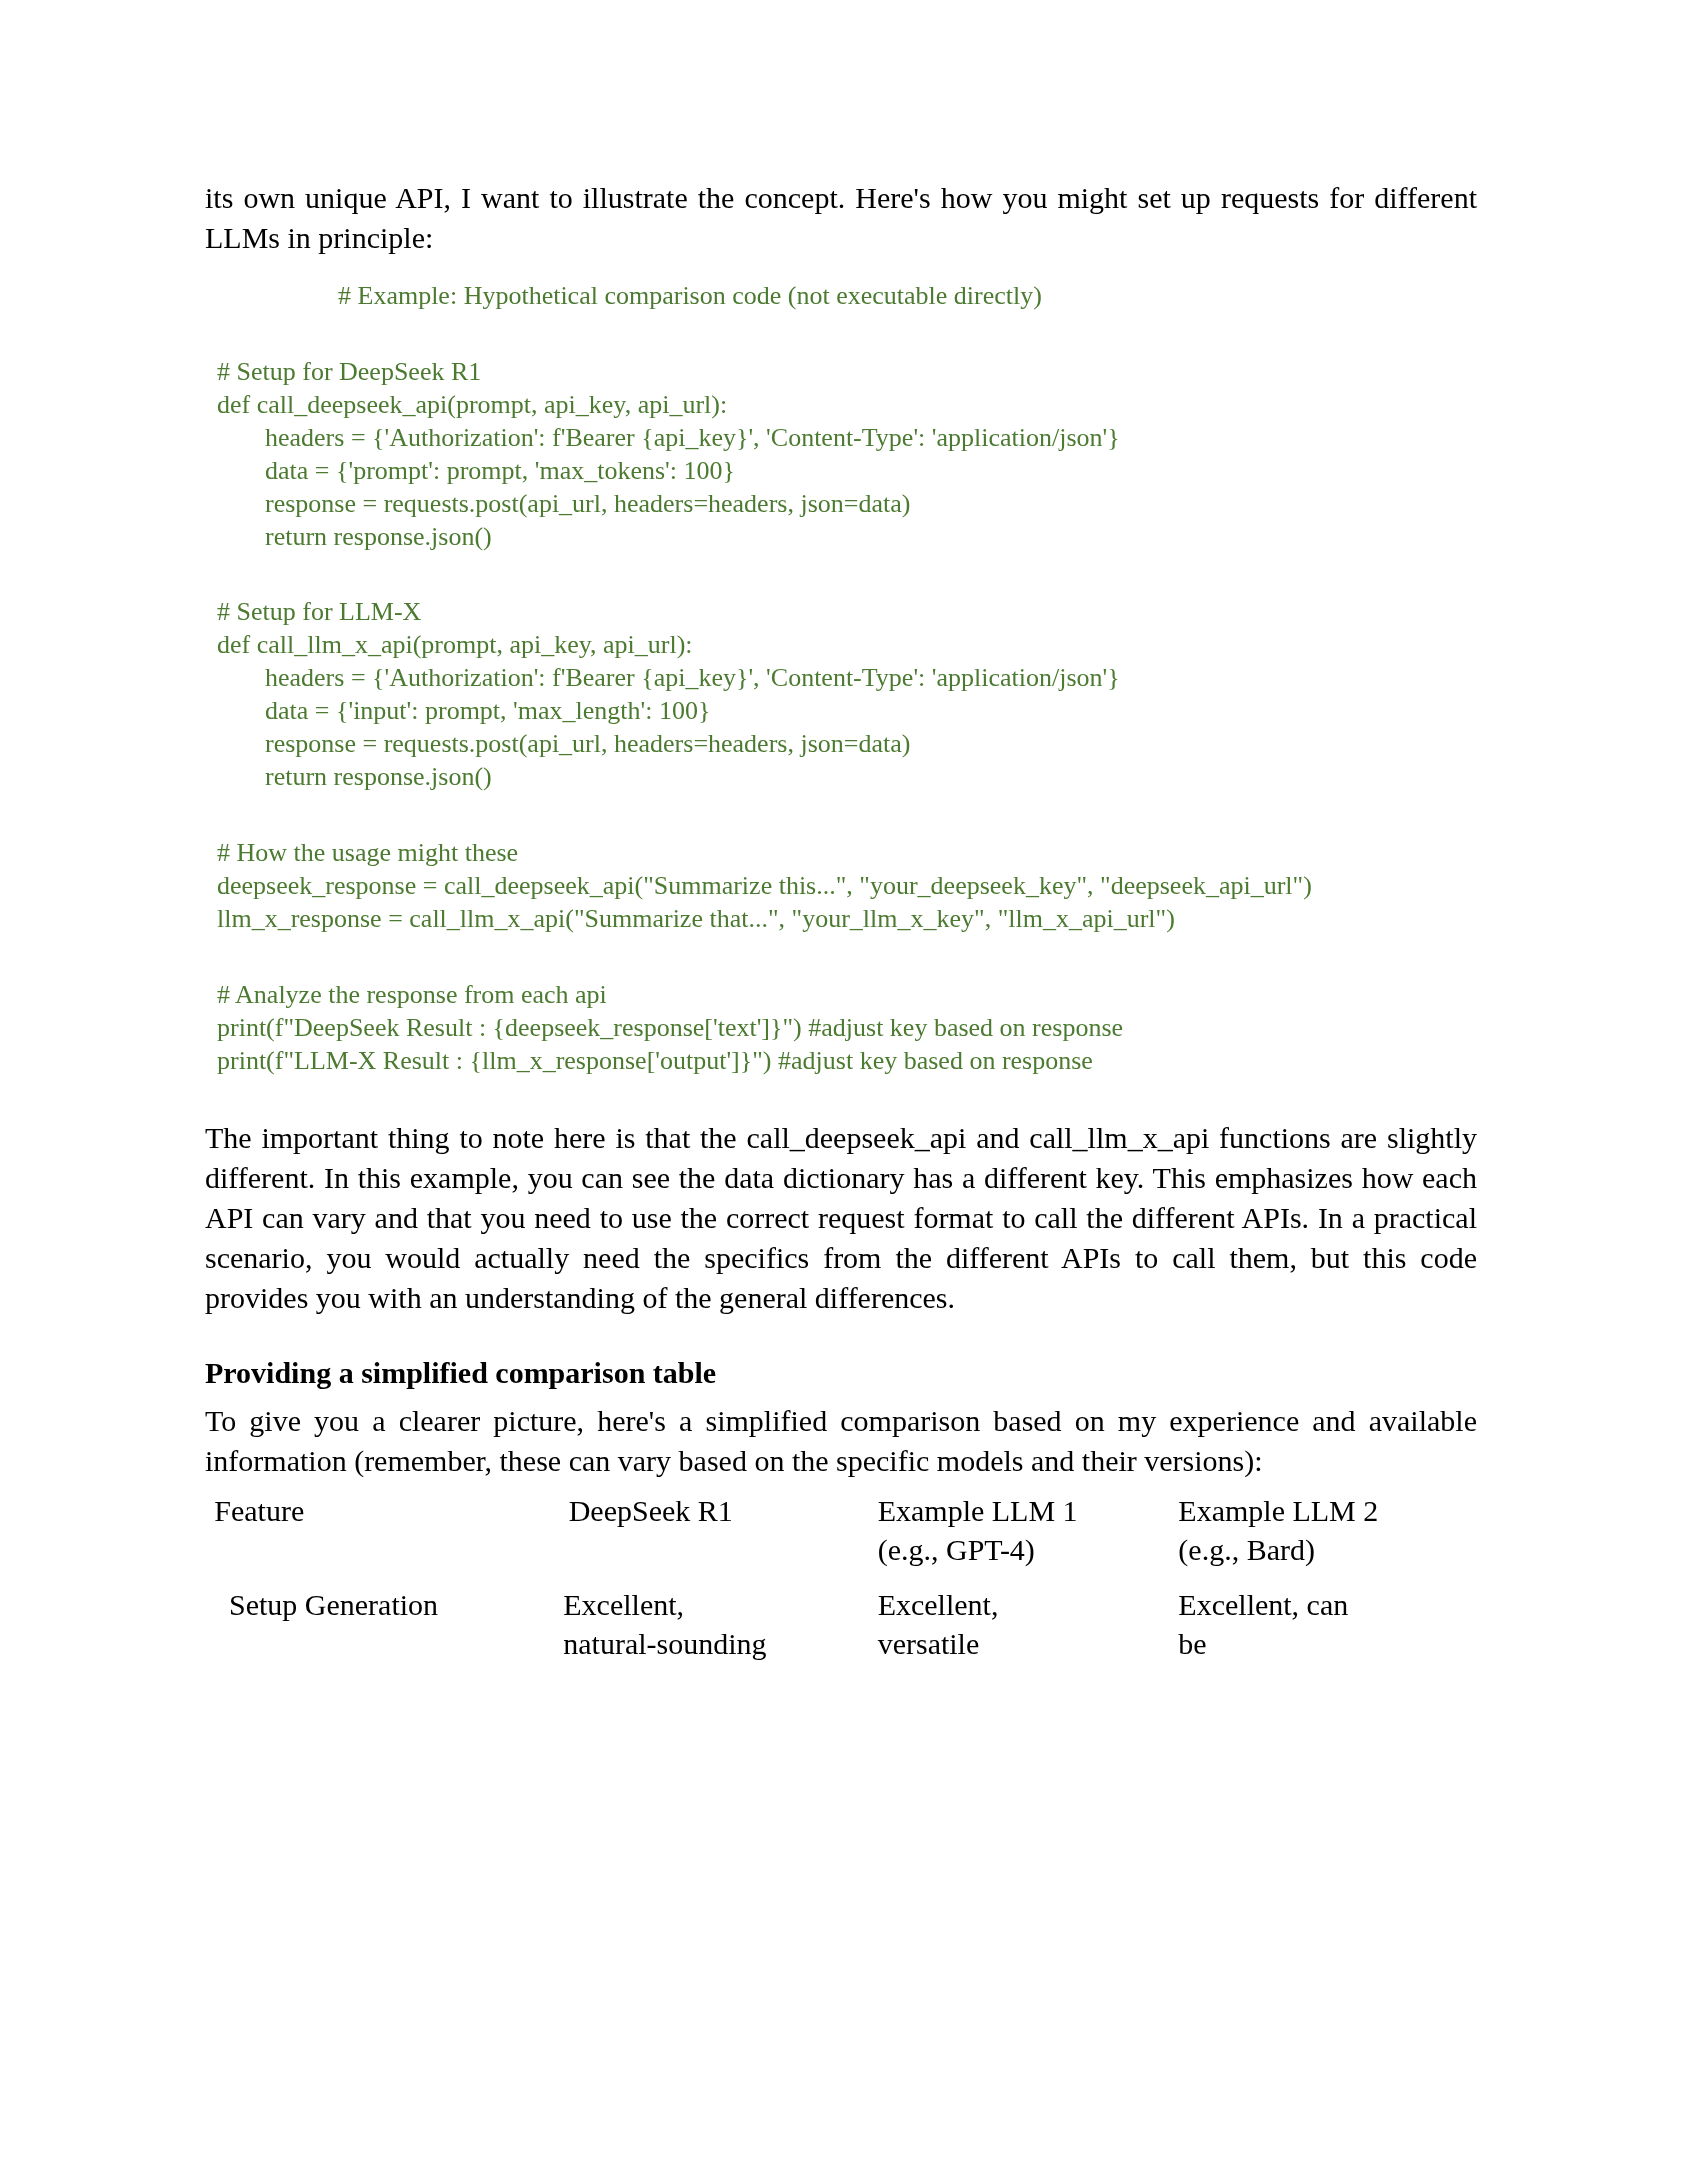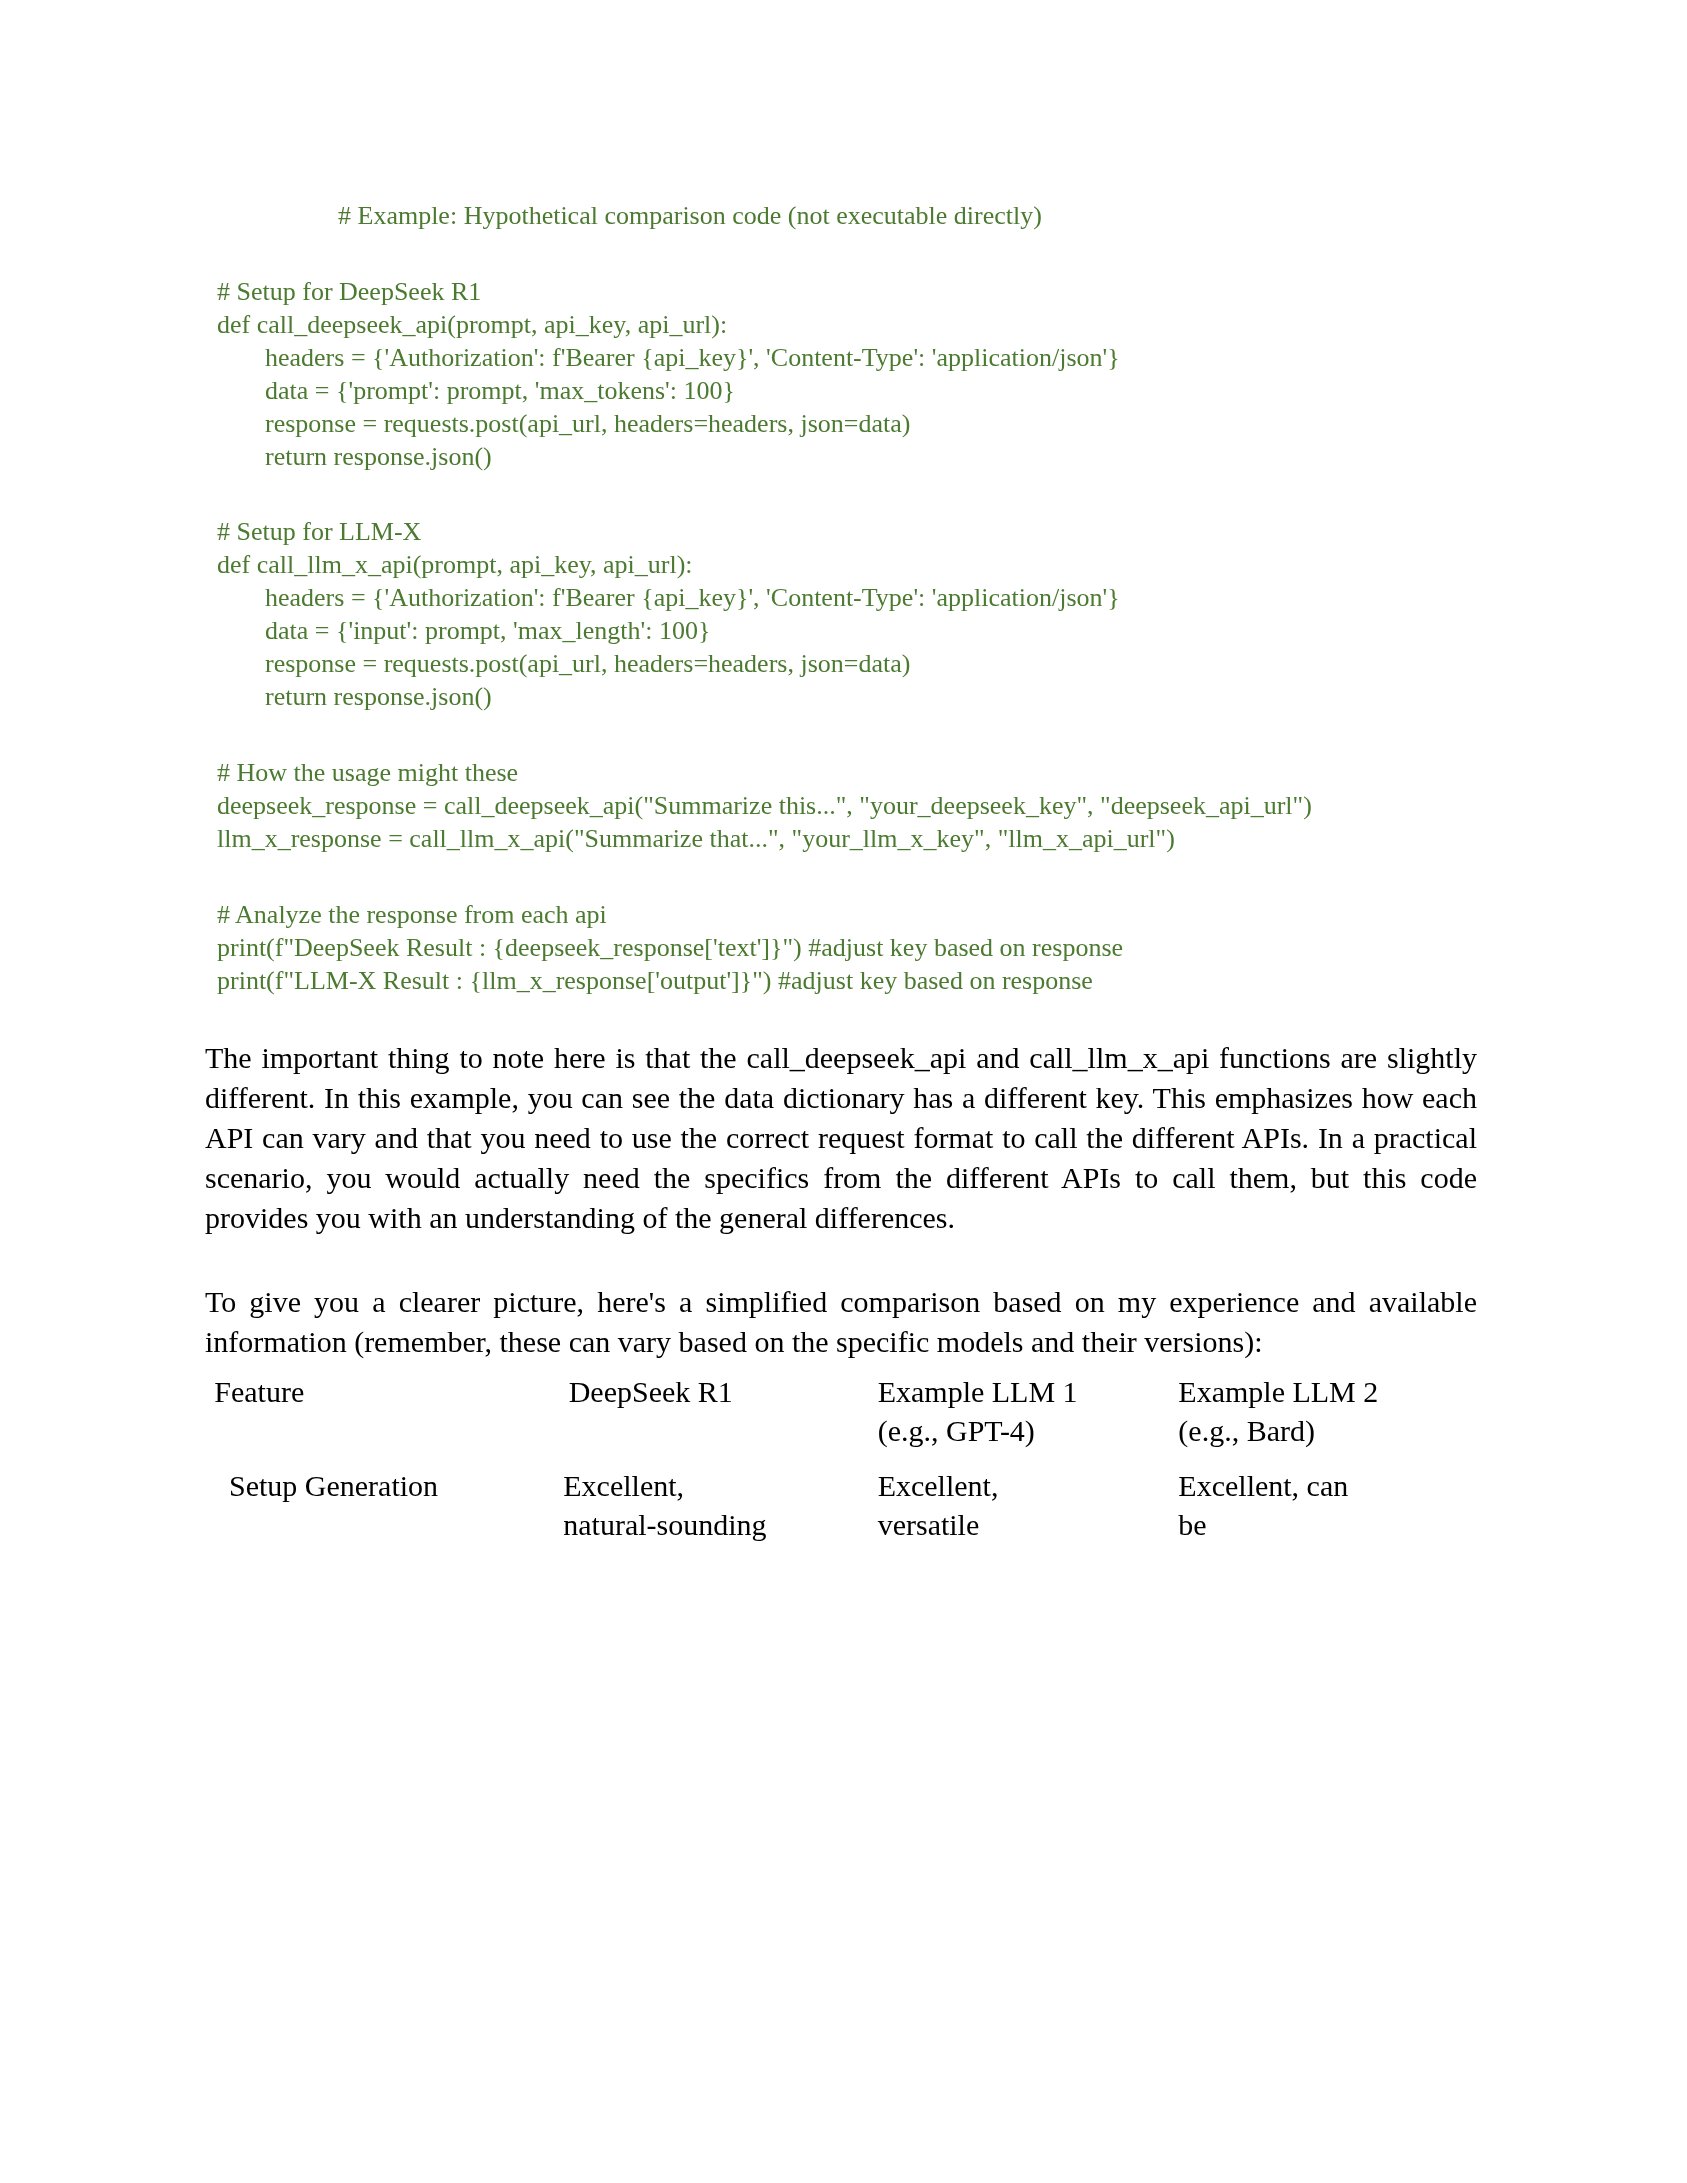--- a/index.html
+++ b/index.html
@@ -111,20 +111,21 @@
   .bold-cell { font-weight: bold; }
 
   .subline { display: block; }
 </style>
 </head>
 <body>
 
 <div class="page">
   <div class="content">
 
+    <p class="para">its own unique API, I want to illustrate the concept. Here's how you might set up requests for different LLMs in principle:</p>
 
     <div class="gap-sm"></div>
 
     <div class="code-block">
       <span class="code-line indent-center"># Example: Hypothetical comparison code (not executable directly)</span>
     </div>
 
     <div class="code-spacer"></div>
 
     <div class="code-block">
@@ -165,20 +166,21 @@
 
     <div class="gap-md"></div>
 
 
     <div class="gap-sm"></div>
 
     <p class="para">The important thing to note here is that the call_deepseek_api and call_llm_x_api functions are slightly different. In this example, you can see the data dictionary has a different key. This emphasizes how each API can vary and that you need to use the correct request format to call the different APIs. In a practical scenario, you would actually need the specifics from the different APIs to call them, but this code provides you with an understanding of the general differences.</p>
 
     <div class="gap-lg"></div>
 
+    <h2 class="heading">Providing a simplified comparison table</h2>
 
     <div class="gap-sm"></div>
 
     <p class="para">To give you a clearer picture, here's a simplified comparison based on my experience and available information (remember, these can vary based on the specific models and their versions):</p>
 
     <div class="gap-sm"></div>
 
     <table class="cmp-table">
       <tbody>
         <tr class="row-header">

